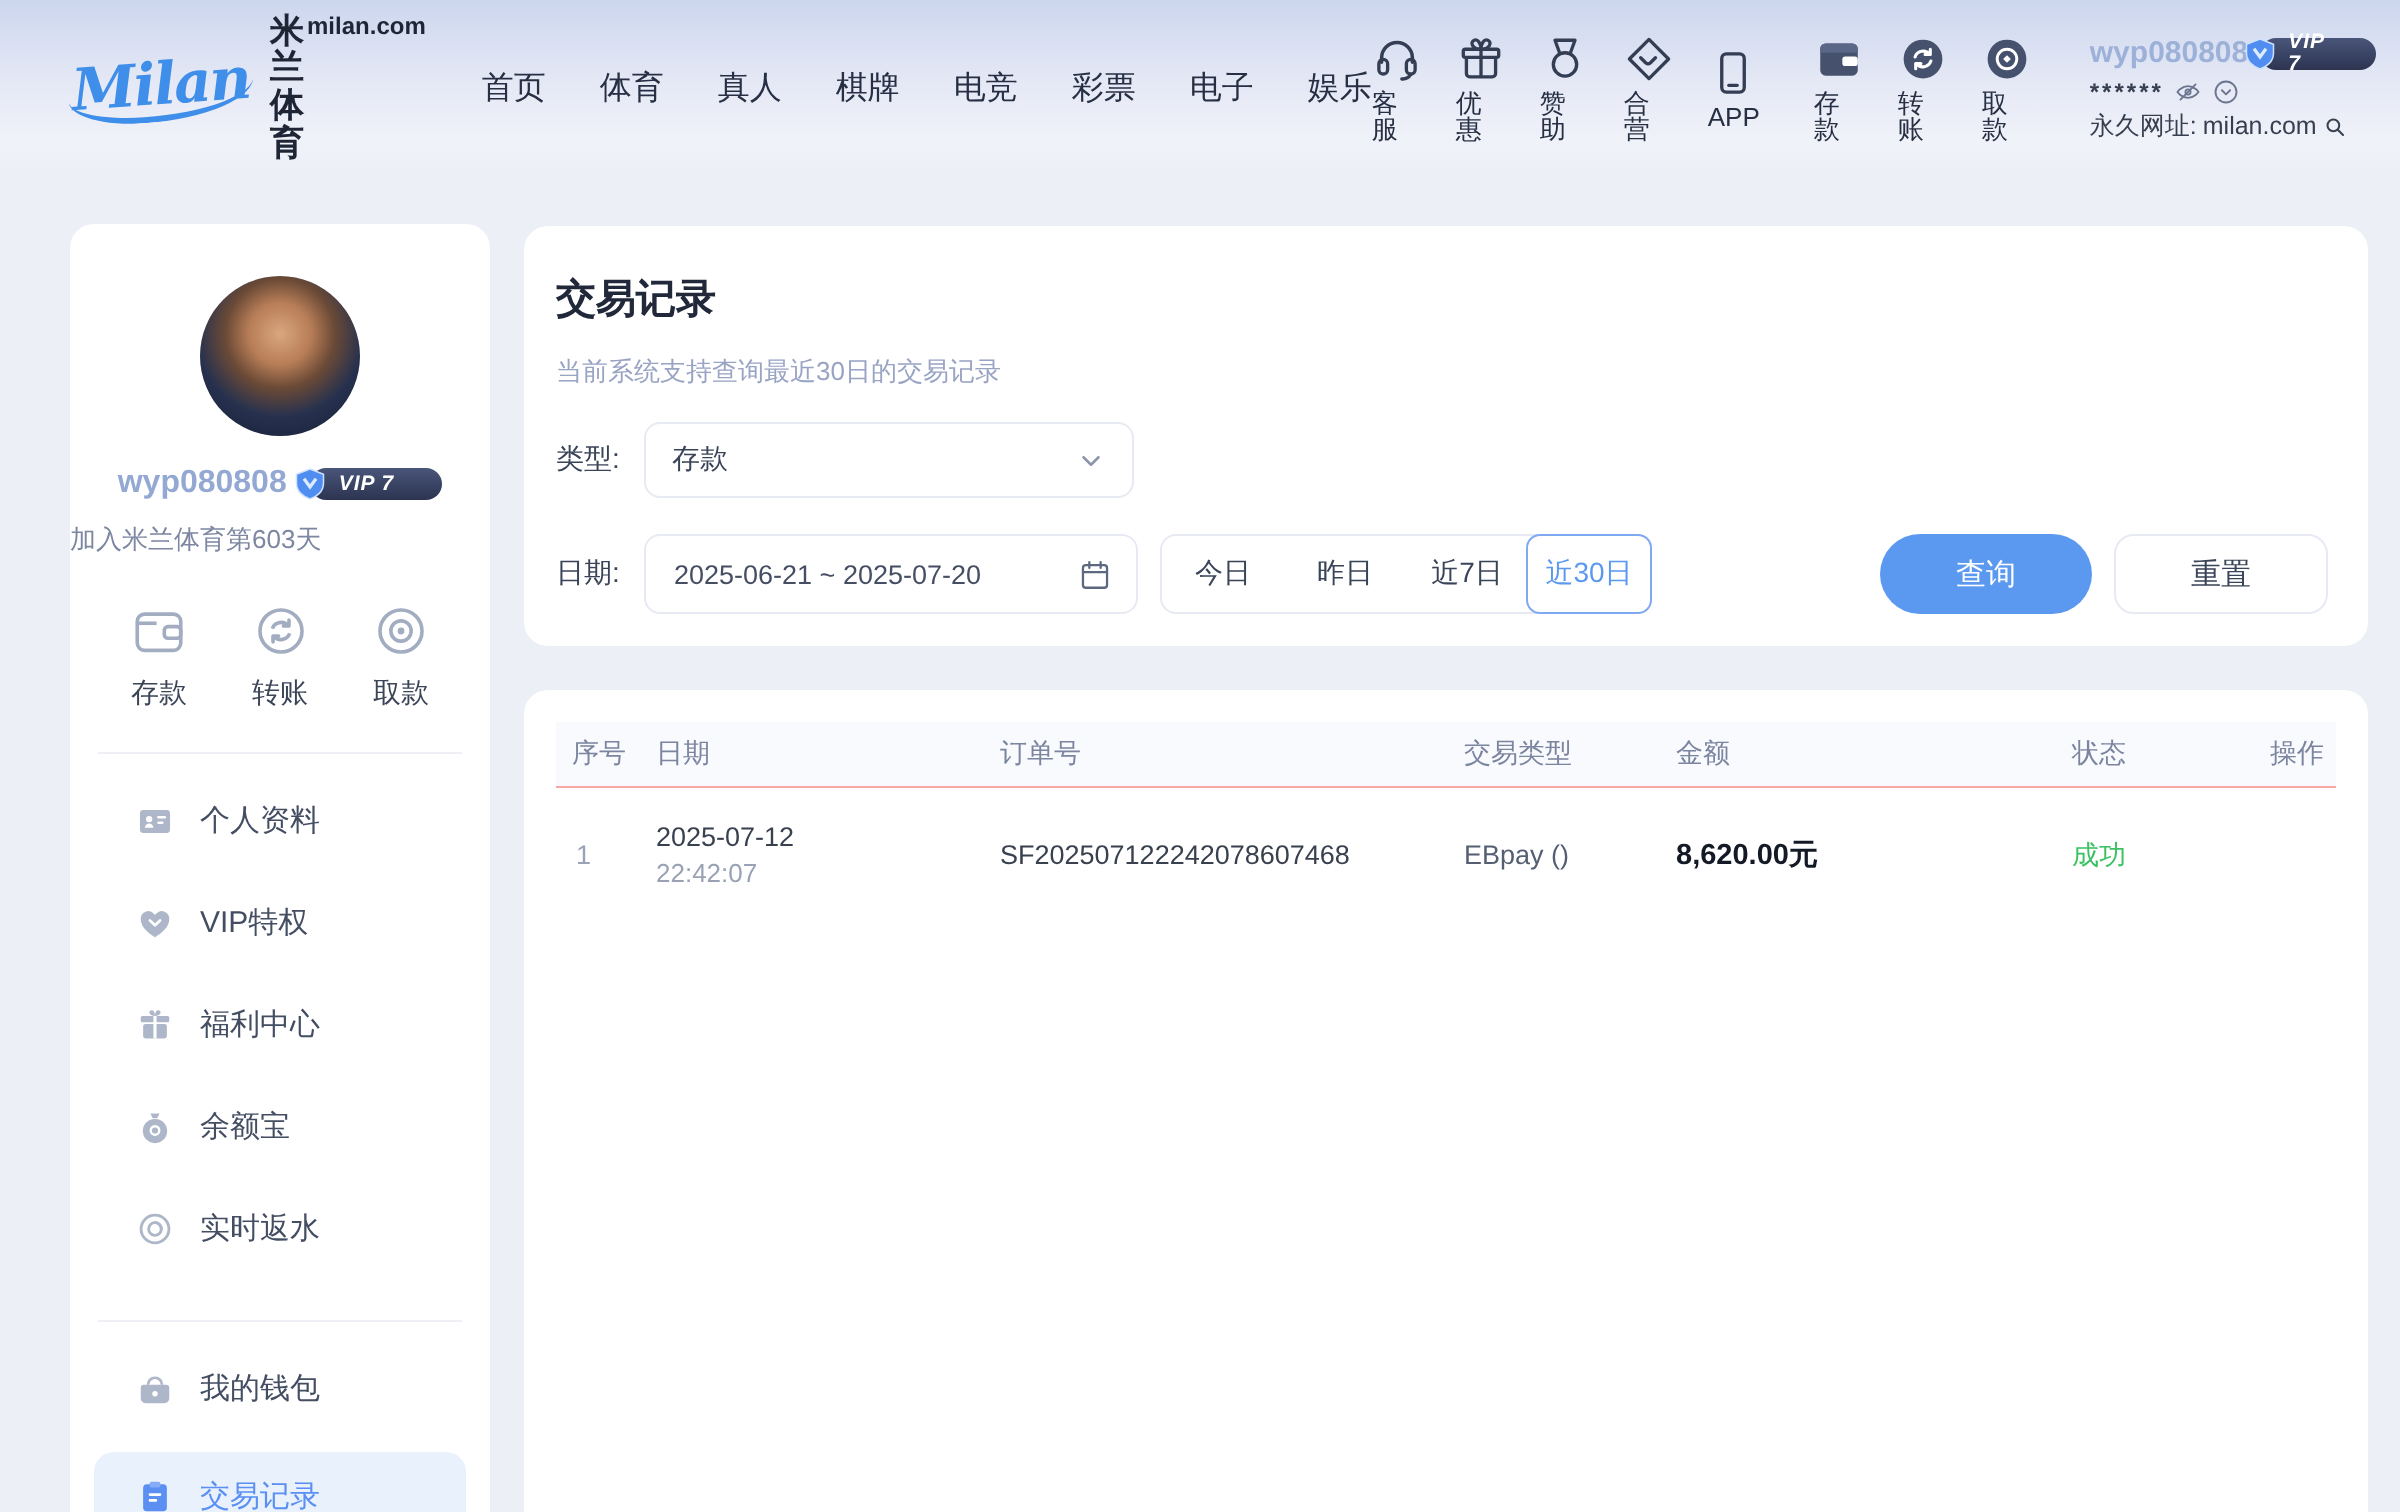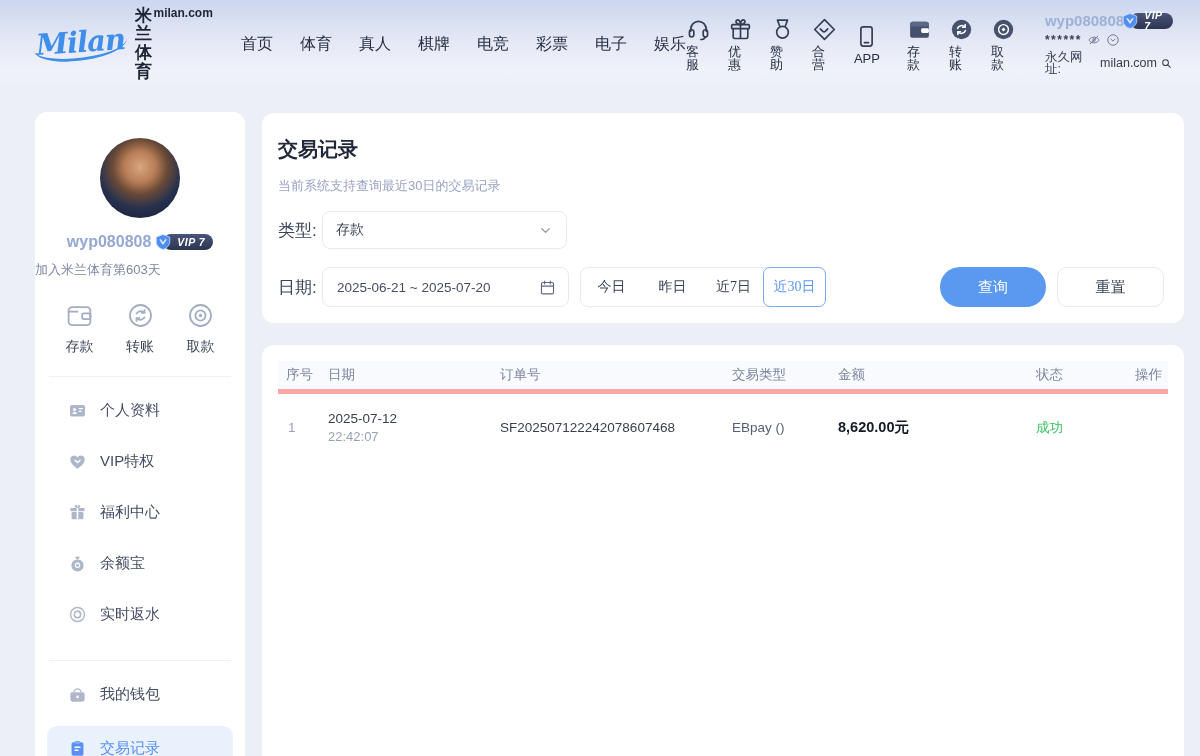--- a/index.html
+++ b/index.html
@@ -35,21 +35,21 @@
   .nav-act { display:flex; flex-direction:column; align-items:center; gap:3px;
              font-size:13px; color:#262f43; cursor:pointer; line-height:1; }
   .nav-act svg { width:25px; height:25px; display:block; }
   .gap-left { margin-left:10px; }
 
   .user-block { margin-left:12px; font-size:12px; color:#363e50; line-height:1; }
   .user-line1 { display:flex; align-items:center; gap:6px; }
   .user-name { font-size:15px; font-weight:600; color:#9db1d8; }
   .vip-badge { display:inline-flex; align-items:center; height:16px; cursor:default;
     background:linear-gradient(180deg,#49557a,#2c3450);
-    border-radius:9px 9px 9px 9px; padding:0 8px 0 14px; position:relative; }
+    border-radius:9px 9px 9px 9px; padding:0 24px 0 14px; position:relative; }
   .vip-badge .vip-text { color:#fff; font-size:10.5px; font-style:italic; font-weight:bold; letter-spacing:.5px; }
   .vip-shield { position:absolute; left:-9px; top:-1px; width:18px; height:18px; }
   .user-line2 { display:flex; align-items:center; gap:5px; margin-top:4px;
                 font-weight:bold; letter-spacing:1.5px; font-size:12px; }
   .user-line2 svg { width:14px; height:14px; cursor:pointer; }
   .user-line3 { display:flex; align-items:center; gap:3px; margin-top:4px; font-size:12.5px; }
   .user-line3 svg { width:13px; height:13px; cursor:pointer; }
   .avatar {
     width:46px; height:46px; border-radius:50%; margin-left:12px; cursor:pointer;
     background:radial-gradient(circle at 50% 36%,#d9a77f 0%,#b77d57 24%,#6b4a36 42%,#27314e 64%,#141c33 100%);
@@ -74,48 +74,48 @@
              font-size:15px; color:#444e63; cursor:pointer; }
   .sb-item svg { width:19px; height:19px; flex:0 0 auto; }
   .sb-item.active { margin:6px 12px 0; border-radius:10px; background:#e9f1fd;
                     color:#5b8ff2; padding-left:21px; height:44px; font-weight:500; }
 
   
   .filter-card { left:262px; top:113px; width:922px; height:210px; padding:23px 20px 0 16px; }
   .main-title { font-size:20px; font-weight:600; color:#20283a; }
   .main-sub { font-size:13px; color:#99a3c4; margin-top:14px; }
   .f-row { display:flex; align-items:center; margin-top:16px; }
-  .f-label { font-size:17px; color:#3a4458; width:44px; flex:0 0 44px; }
+  .f-label { font-size:14px; color:#3a4458; width:44px; flex:0 0 44px; }
   .select-box { width:245px; height:38px; border:1px solid #e7eaf2; border-radius:8px;
     display:flex; align-items:center; justify-content:space-between; padding:0 13px;
     font-size:14px; color:#3a4458; cursor:pointer; background:#fff; }
   .select-box svg { width:15px; height:15px; }
   .f-row2 { margin-top:18px; }
   .date-input { width:247px; height:40px; border:1px solid #e7eaf2; border-radius:8px;
     display:flex; align-items:center; justify-content:space-between; padding:0 12px 0 14px;
     font-size:13.5px; color:#454e63; cursor:pointer; background:#fff; }
   .date-input svg { width:17px; height:17px; }
   .range-group { display:flex; align-items:stretch; margin-left:11px; height:40px;
     border:1px solid #e7eaf2; border-radius:8px; background:#fff; }
   .range-seg { width:61px; display:flex; align-items:center; justify-content:center;
-    font-size:14px; color:#3a4458; cursor:pointer;font-family:Liberation Serif, serif; }
+    font-size:14px; color:#3a4458; cursor:pointer; }
   .range-seg.active { width:63px; margin:-1px; border:1px solid #7fa9f3; border-radius:7px;
     color:#5b99f0; background:#fff; z-index:1; }
   .btn-query { margin-left:auto; width:106px; height:40px; border-radius:20px;
     background:#5b99f0; color:#fff; font-size:15px; display:flex; align-items:center;
     justify-content:center; cursor:pointer; }
   .btn-reset { margin-left:11px; width:107px; height:40px; border-radius:10px; background:#fff;
     border:1px solid #e7eaf2; color:#3a4458; font-size:15px; display:flex; align-items:center;
     justify-content:center; cursor:pointer; }
 
   
   .table-card { left:262px; top:345px; width:922px; height:440px; padding:16px 16px 0; }
   .t-grid { display:grid; grid-template-columns:50px 172px 232px 106px 198px 84px 1fr; }
   .t-head { height:33px; align-items:center; background:#f8fafd;
-    border-bottom:5px solid #fca5a5; font-size:13.5px; color:#7b85a0; }
+    border-bottom:1px solid #fca5a5; font-size:13.5px; color:#7b85a0; }
   .t-head > div:first-child { padding-left:8px; }
   .t-head > div:last-child { text-align:right; padding-right:6px; }
   .t-row { padding:17px 0; font-size:13.5px; color:#39414f; align-items:center; }
   .c-index { color:#9aa3b6; padding-left:10px; }
   .c-time { color:#99a2b5; margin-top:3px; font-size:13px; }
   .c-type { color:#555f73; }
   .c-amount { font-weight:bold; color:#131925; font-size:14.5px; }
   .c-status { color:#3bc162; }
   .c-action { text-align:right; padding-right:6px; }
 

